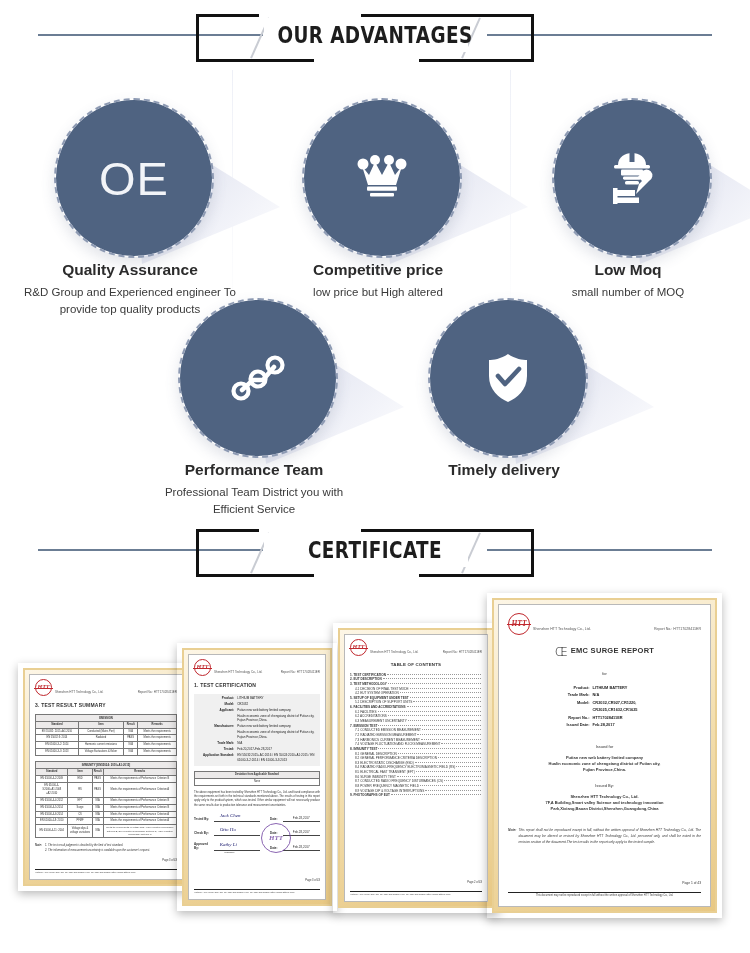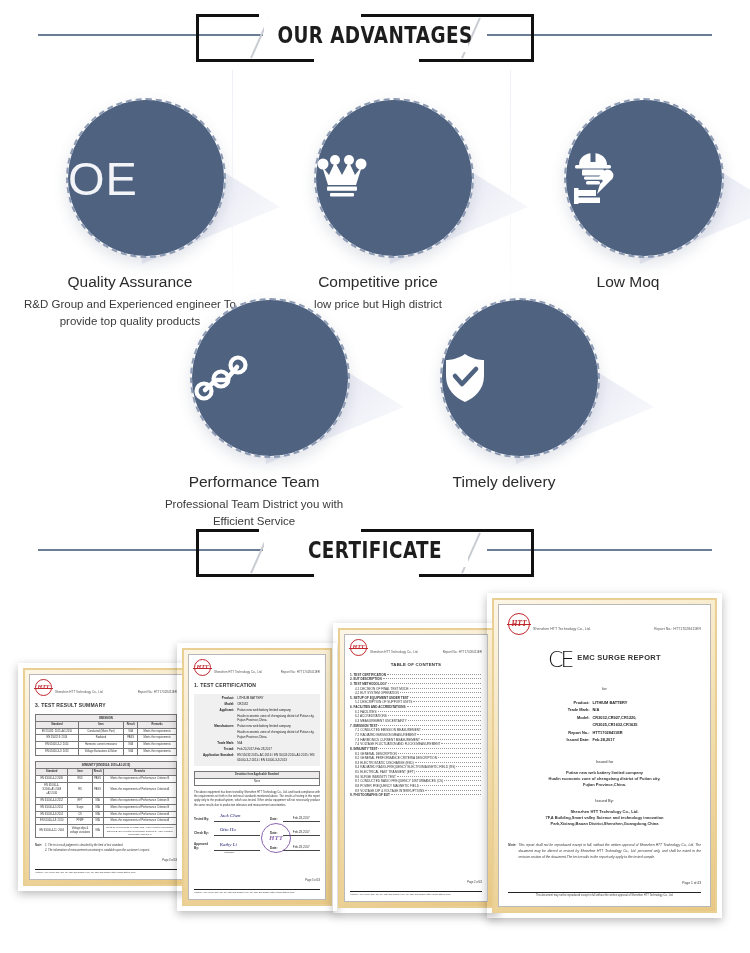--- a/index.html
+++ b/index.html
@@ -88,45 +88,45 @@
   .shadow-tri {
     position: absolute;
     left: 50%; top: 16px;
     width: 150px; height: 150px;
     background: linear-gradient(135deg, #dfe1ee 0%, #e7e9f3 45%, #f4f5fa 75%, #ffffff 100%);
     clip-path: polygon(0% 0%, 100% 62%, 8% 100%);
     z-index: 0;
   }
   .circle {
     position: absolute;
-    left: 16px; top: 0;
+    left: 4px; top: 0;
     width: 160px; height: 160px;
     border-radius: 50%;
     background: #4f6381;
     border: 2px dashed #8d9ab3;
     background-clip: padding-box;
     display: flex;
     align-items: center;
-    justify-content: flex-start;
+    justify-content: center;
     z-index: 2;
     box-shadow: 0 6px 14px rgba(80,95,125,0.16);
   }
   .circle .oe-text {
     color: #f2f4f8;
     font-size: 47px;
     font-weight: 400;
     letter-spacing: 1px;
     font-family: "Liberation Sans", sans-serif;
   }
   .circle svg { display: block; }
   .adv-title {
-    margin-top: 14px;
+    margin-top: 2px;
     font-size: 15.5px;
     color: #2b2b2b;
-    font-weight: 400;
+    font-weight: 700;
     line-height: 1.25;
   }
   .adv-desc {
     margin-top: 5px;
     font-size: 11.5px;
     color: #3a3a3a;
     line-height: 1.45;
     padding: 0 6px;
   }
 
@@ -226,21 +226,21 @@
 
   .kv { display:flex; font-size:3px; margin-bottom:1.6px; }
   .kv .k { width:34%; text-align:right; font-weight:bold; padding-right:3px; color:#222; }
   .kv .v { width:66%; text-align:left; color:#222; }
 
   .banded { background:#f0f0f0; padding:2px 1px; }
 
   .ce-row { text-align:center; margin:8px 0 4px; }
   .ce-mark {
     font-family:"DejaVu Sans", sans-serif;
-    font-size:22px; letter-spacing:-3px; font-weight:300; color:#111;
+    font-size:12px; letter-spacing:-3px; font-weight:300; color:#111;
     vertical-align:middle;
   }
   .ce-label { font-size:7.5px; font-weight:bold; letter-spacing:.3px; margin-left:5px; }
   .centered { text-align:center; }
   .blk { font-weight:bold; }
 
   .sig-row { display:flex; align-items:flex-end; margin-top:6px; font-size:3px; }
   .sig-row .lab { width:22px; font-weight:bold; }
   .sig-row .line { width:52px; border-bottom:0.6px solid #444; height:8px; position:relative; }
   .sig-row .line i {
@@ -304,21 +304,21 @@
           <circle cx="19" cy="5" r="5" fill="#fff"></circle>
           <circle cx="33" cy="5" r="5" fill="#fff"></circle>
           <circle cx="45" cy="9" r="5.5" fill="#fff"></circle>
           <path d="M6 11 L12 30 H40 L46 11 L39 20 L33 7 L26 20 L19 7 L13 20 Z" fill="#fff"></path>
           <rect x="11" y="31.5" width="30" height="4.2" rx="1" fill="#fff"></rect>
           <rect x="14" y="38" width="24" height="3.5" rx="1" fill="#fff"></rect>
         </svg>
       </div>
     </div>
     <div class="adv-title">Competitive price</div>
-    <div class="adv-desc">low price but High district</div>
+    <div class="adv-desc">low price but High altered</div>
   </div>
 
   <div class="adv p3">
     <div class="circle-wrap">
       <div class="shadow-tri"></div>
       <div class="circle">
         <svg width="54" height="56" viewBox="0 0 54 56">
 
           <path d="M13 15 C13 7 20 3 27 3 C34 3 41 7 41 15 Z" fill="#fff"></path>
           <rect x="9" y="15" width="36" height="3.4" rx="1.5" fill="#fff"></rect>
@@ -330,20 +330,21 @@
 
           <path d="M10 40 H30 V46 H10 Z" fill="#fff"></path>
           <path d="M10 47.5 H34 V53 H10 Z" fill="#fff"></path>
           <rect x="8" y="38" width="4.5" height="16" fill="#fff"></rect>
 
           <path d="M31 44 L38 37 L44 31 A6 6 0 1 0 36 23 L33 27 L37 31 L34 34 Z" fill="#fff"></path>
         </svg>
       </div>
     </div>
     <div class="adv-title">Low Moq</div>
+    <div class="adv-desc">small number of MOQ</div>
   </div>
 
   <div class="adv p4">
     <div class="circle-wrap">
       <div class="shadow-tri"></div>
       <div class="circle">
         <svg width="58" height="52" viewBox="0 0 58 52">
           <path d="M13 38 L24 28 L34 28 L45 15" stroke="#fff" stroke-width="4.5" fill="none" stroke-linecap="round" stroke-linejoin="round"></path>
           <circle cx="12" cy="39" r="7.5" fill="none" stroke="#fff" stroke-width="4.2"></circle>
           <circle cx="29" cy="27" r="7.5" fill="none" stroke="#fff" stroke-width="4.2"></circle>

